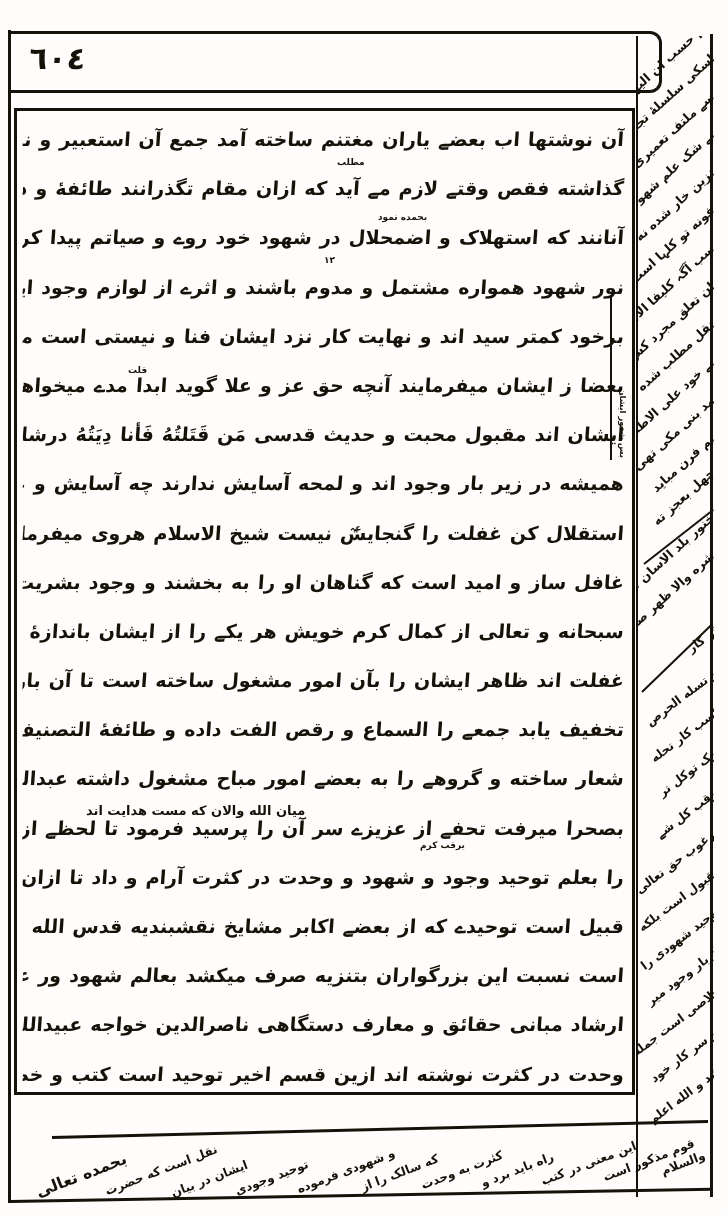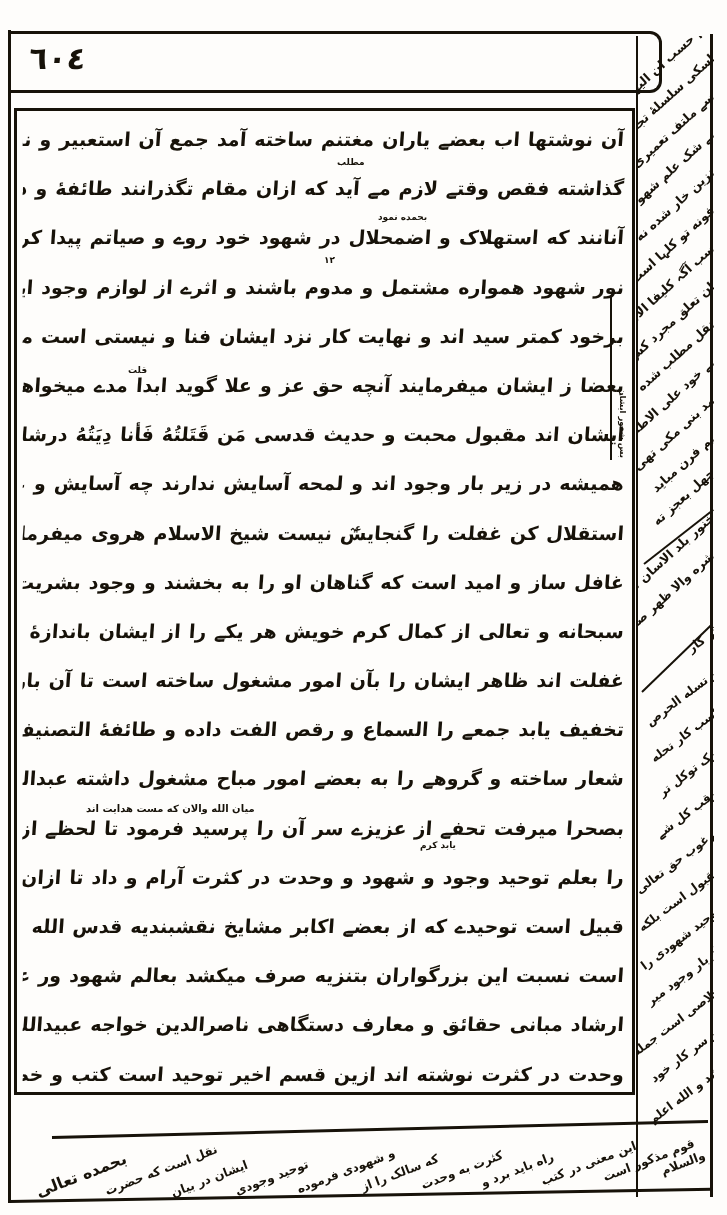--- a/index.html
+++ b/index.html
@@ -81,22 +81,22 @@
   </div>
 
   <div class="rule frame-double"></div>
   <div class="vgloss">بس شعور ایشان</div>
 
   <span class="gloss" style="left:337px;top:157px;">مطلب</span>
   <span class="gloss" style="left:378px;top:212px;">بحمده نمود</span>
   <span class="gloss" style="left:324px;top:255px;">۱۲</span>
   <span class="gloss" style="left:128px;top:365px;">قلت</span>
   <span class="gloss" style="left:350px;top:523px;">عہ</span>
-  <span class="gloss" style="left:420px;top:840px;">یابد کرم</span>
-  <span class="gloss" style="left:86px;top:803px;font-size:10px;">میان الله والان که مست هدایت اند</span>
+  <span class="gloss" style="left:420px;top:840px;">یرقب کرم</span>
+  <span class="gloss" style="left:86px;top:803px;font-size:13px;">میان الله والان که مست هدایت اند</span>
 
   <div class="margin-col">
     <span class="mnote" style="top:48px;">لهم حسب ان الیها</span>
     <span class="mnote" style="top:86px;">اسکی سلسلهٔ تجدیدی</span>
     <span class="mnote" style="top:124px;">سے ملتف تعمیری</span>
     <span class="mnote" style="top:162px;">بے شک علم شهودی</span>
     <span class="mnote" style="top:200px;">نزین خار شده نه به</span>
     <span class="mnote" style="top:238px;">فونه تو کلہا است</span>
     <span class="mnote" style="top:276px;">سب آگہ کلیفا الان</span>
     <span class="mnote" style="top:314px;">ان تعلق مجرد کس</span>

